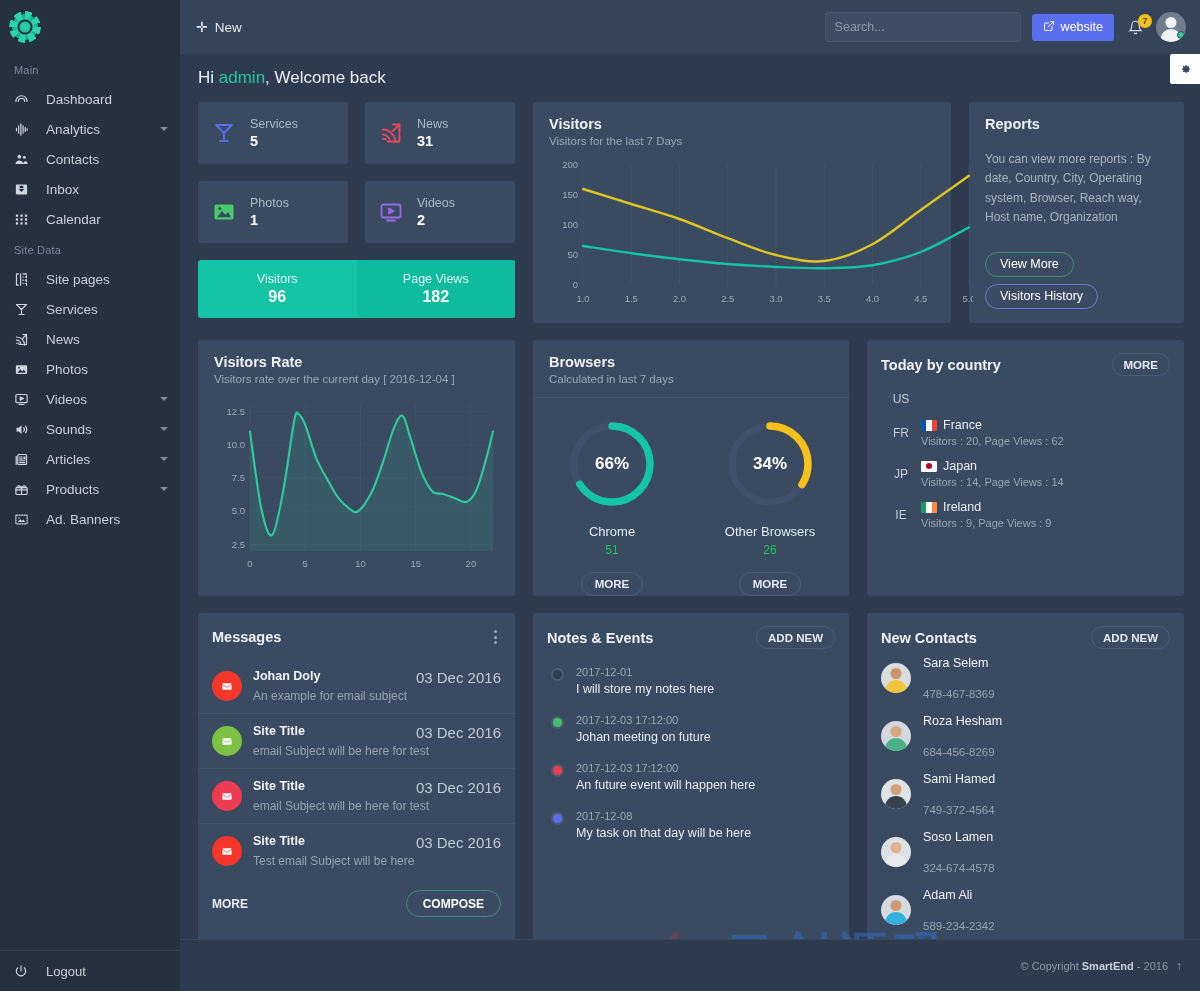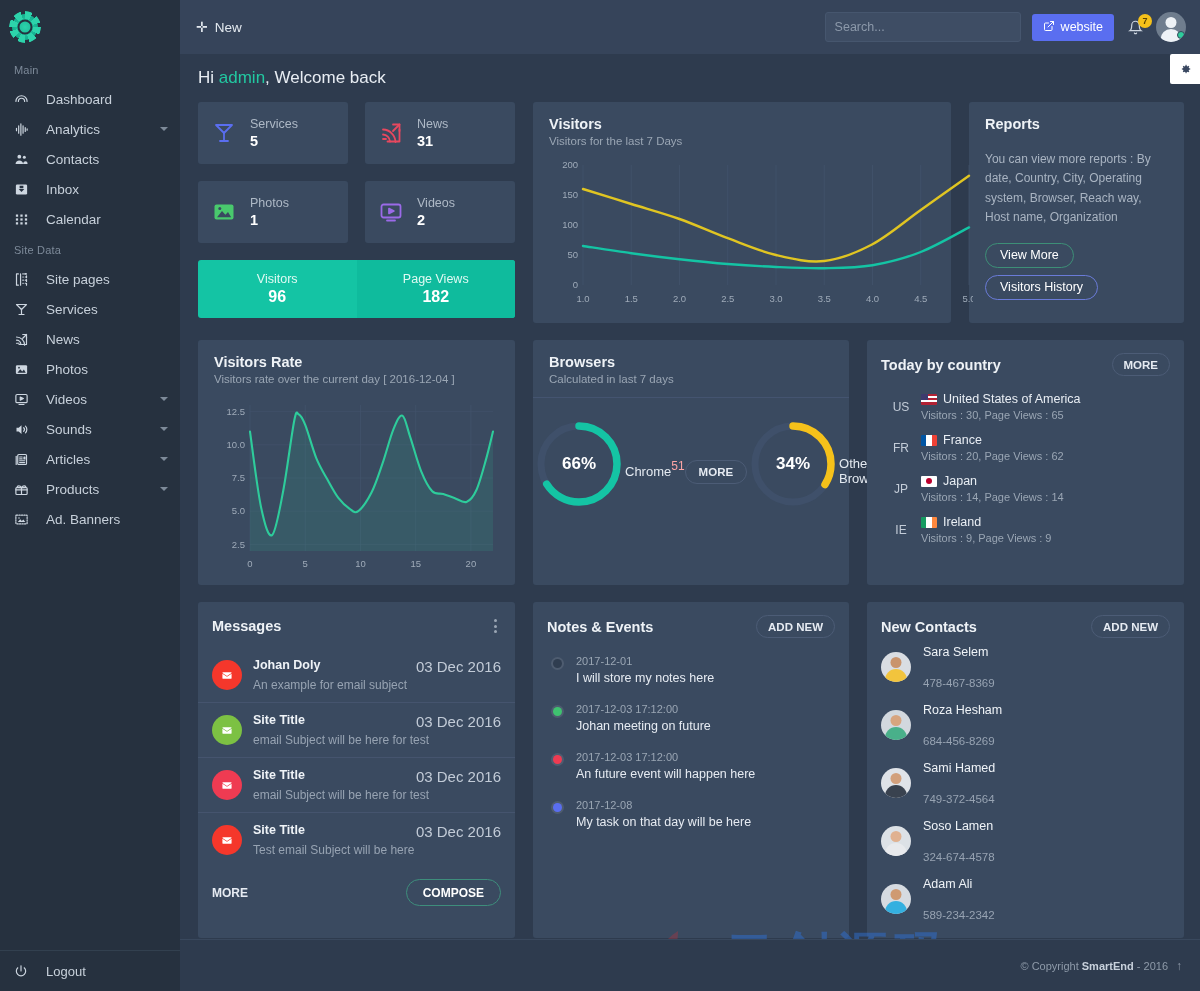--- a/index.html
+++ b/index.html
@@ -183,37 +183,37 @@
   .chart-box { position: relative; margin-top: 10px; }
 
   .reports-card { width: 215px; min-width: 215px; padding: 14px 16px; }
   .reports-text { font-size: 12px; color: #a9b4c2; line-height: 1.62; margin-top: 18px; }
   .btn-outline {
     display: inline-flex; align-items: center; justify-content: center;
     height: 25px; padding: 0 14px; border-radius: 13px;
     font-size: 12.5px; color: #ffffff; cursor: pointer; background: transparent;
     font-family: "Liberation Sans", sans-serif;
   }
-  .btn-green { border: 1px solid #3d8f77; margin-top: 15px; }
+  .btn-green { border: 1px solid #3d8f77; margin-top: 24px; }
   .btn-blue  { border: 1px solid #6a7bd8; margin-top: 7px; }
 
   
   .rate-card { width: 317px; min-width: 317px; padding: 14px 16px 8px 16px; }
   .browsers-card { flex: 1; min-width: 0; }
   .browsers-head { padding: 14px 16px 12px 16px; border-bottom: 1px solid #445470; }
   .donuts { display: flex; padding: 20px 0 0 0; }
-  .donut-col { flex: 1; display: flex; flex-direction: row; align-items: center; }
+  .donut-col { flex: 1; display: flex; flex-direction: column; align-items: center; }
   .donut { position: relative; width: 92px; height: 92px; }
   .donut svg { transform: rotate(-90deg); display: block; }
   .donut-label {
     position: absolute; inset: 0; display: flex; align-items: center;
     justify-content: center; font-size: 17px; color: #ffffff; font-weight: bold;
   }
   .donut-name { margin-top: 14px; font-size: 13px; color: #e4eaf1; }
-  .donut-count { margin-top: 4px; font-size: 12px; color: #fca5a5; }
+  .donut-count { margin-top: 4px; font-size: 12px; color: #22c55e; }
   .more-pill {
     margin-top: 15px; height: 24px; padding: 0 13px; border-radius: 12px;
     border: 1px solid #4c5c76; color: #e6ebf2; font-size: 11.5px; font-weight: bold;
     display: inline-flex; align-items: center; cursor: pointer; background: transparent;
     font-family: "Liberation Sans", sans-serif;
   }
 
   .country-card { width: 317px; min-width: 317px; padding: 13px 14px 10px 14px; }
   .panel-head { display: flex; align-items: center; justify-content: space-between; gap: 36px; }
   .panel-head-btn {
@@ -711,27 +711,20 @@
         </section>
 
         <section class="card country-card">
           <div class="panel-head">
             <div class="card-title">Today by country</div>
             <button class="panel-head-btn">MORE</button>
           </div>
           <div class="country-list" id="country-root">
               <div class="country-row">
                 <span class="country-code">US</span>
-                <span class="country-info">
-                  <span class="country-name">
-                    <span class="flag flag-us"></span>
-                    <span>United States of America</span>
-                  </span>
-                  <span class="country-stat" style="display:block">Visitors : 30, Page Views : 65</span>
-                </span>
               </div>
               <div class="country-row">
                 <span class="country-code">FR</span>
                 <span class="country-info">
                   <span class="country-name">
                     <span class="flag flag-fr"></span>
                     <span>France</span>
                   </span>
                   <span class="country-stat" style="display:block">Visitors : 20, Page Views : 62</span>
                 </span>

